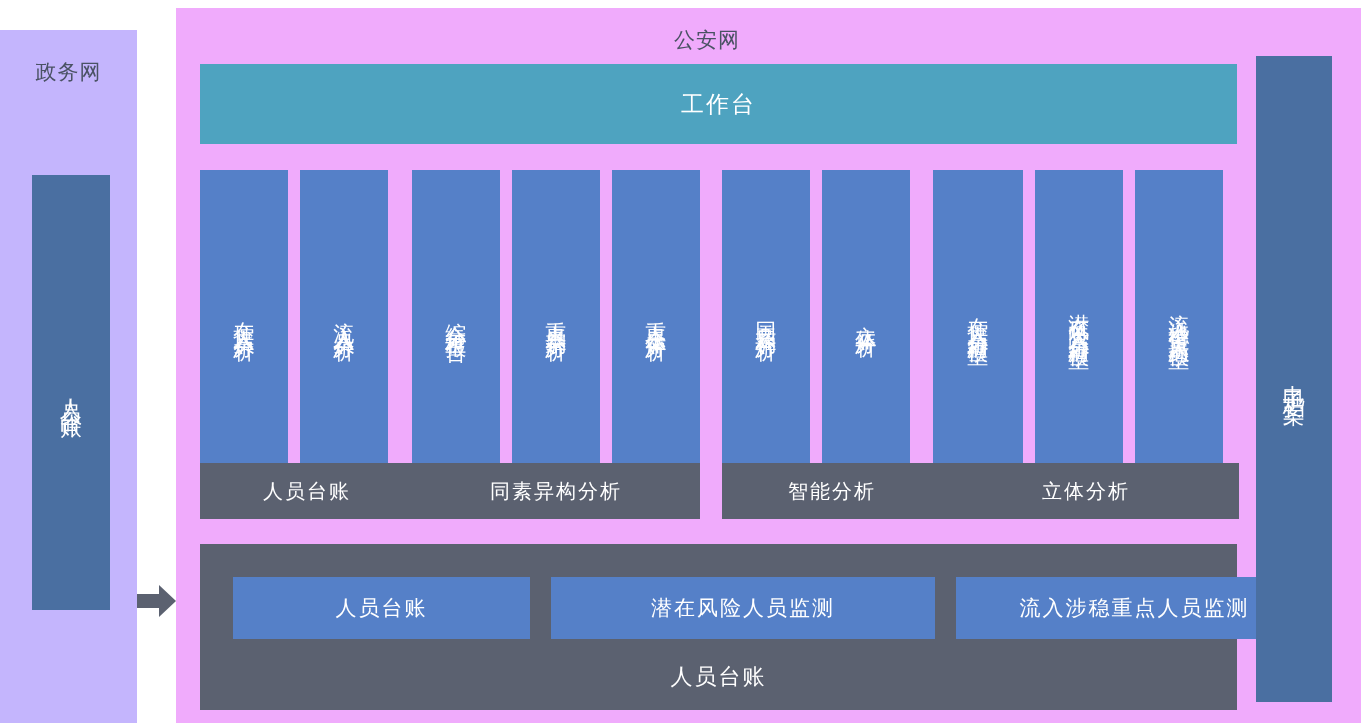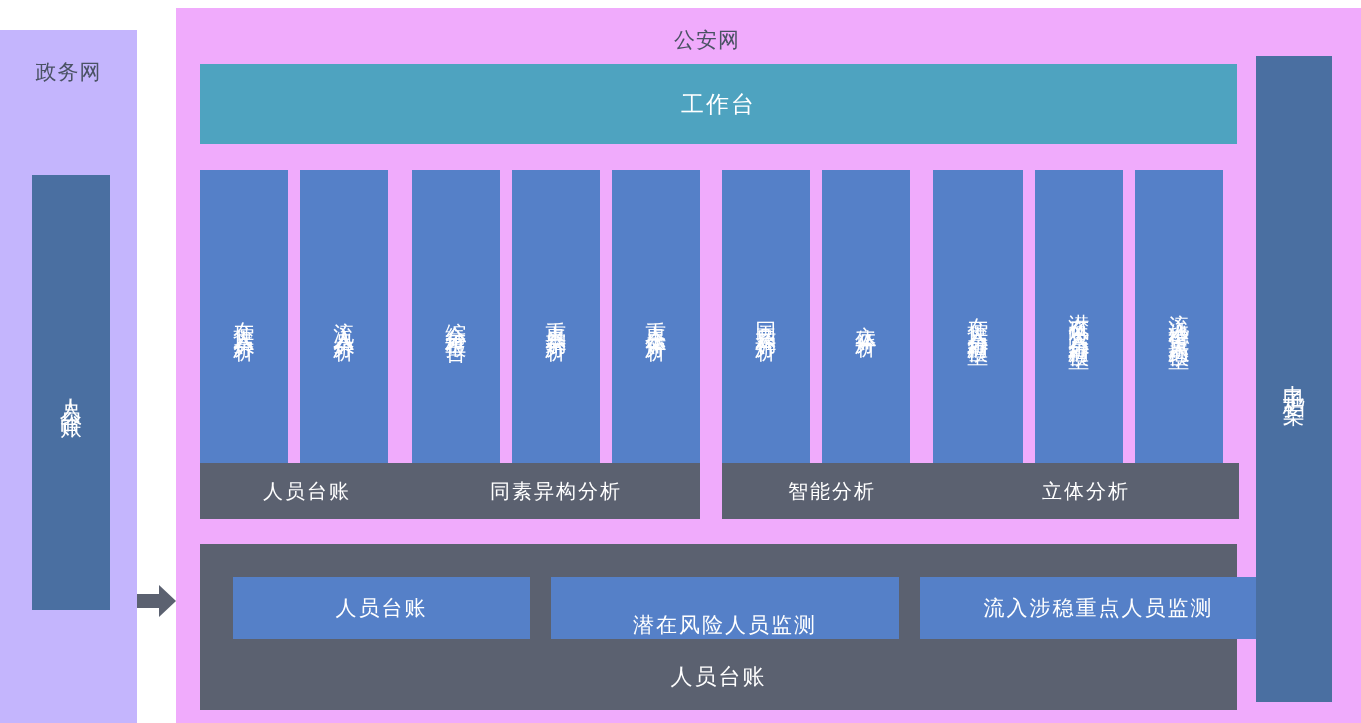--- a/index.html
+++ b/index.html
@@ -103,21 +103,21 @@
   #ledger-cards {
     position: absolute; left: 33px; top: 33px;
     display: flex; gap: 21px;
   }
   .ledger-card {
     height: 62px; background: #5580c8;
     display: flex; align-items: center; justify-content: center;
     color: #ffffff; font-size: 21px; letter-spacing: 2px;
   }
   .lc-1 { width: 297px; }
-  .lc-2 { width: 348px; align-items: flex-end; }
+  .lc-2 { width: 384px; }
   .lc-3 { width: 357px; }
   #ledger-panel-label {
     position: absolute; left: 0; top: 118px; width: 1037px;
     text-align: center; color: #ffffff; font-size: 22px; letter-spacing: 2px;
   }
 
   
   #archive-bar {
     position: absolute; left: 1256px; top: 56px; width: 76px; height: 646px;
     background: #4a6fa1;

